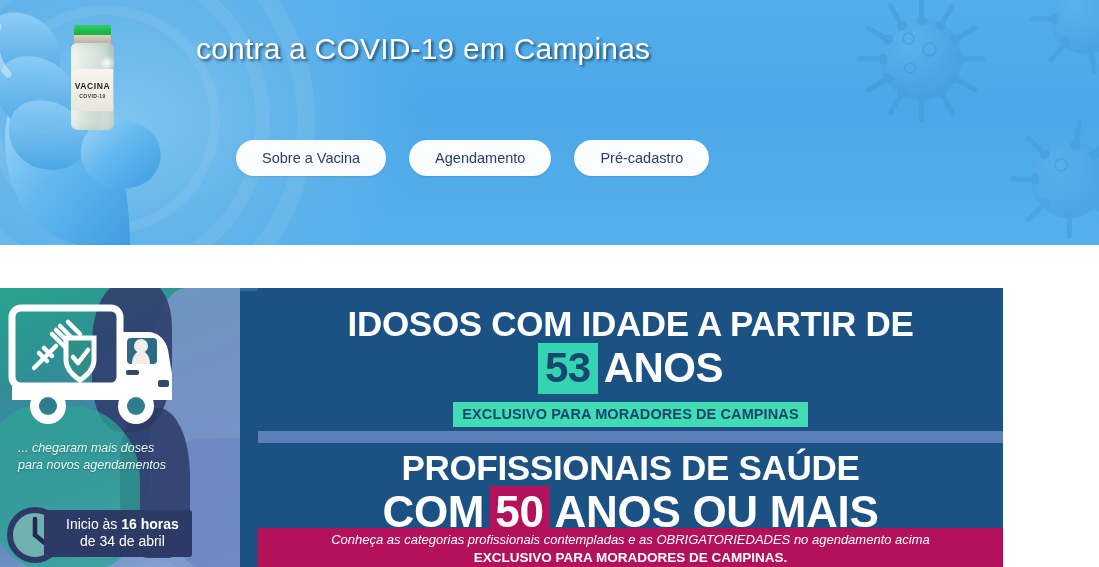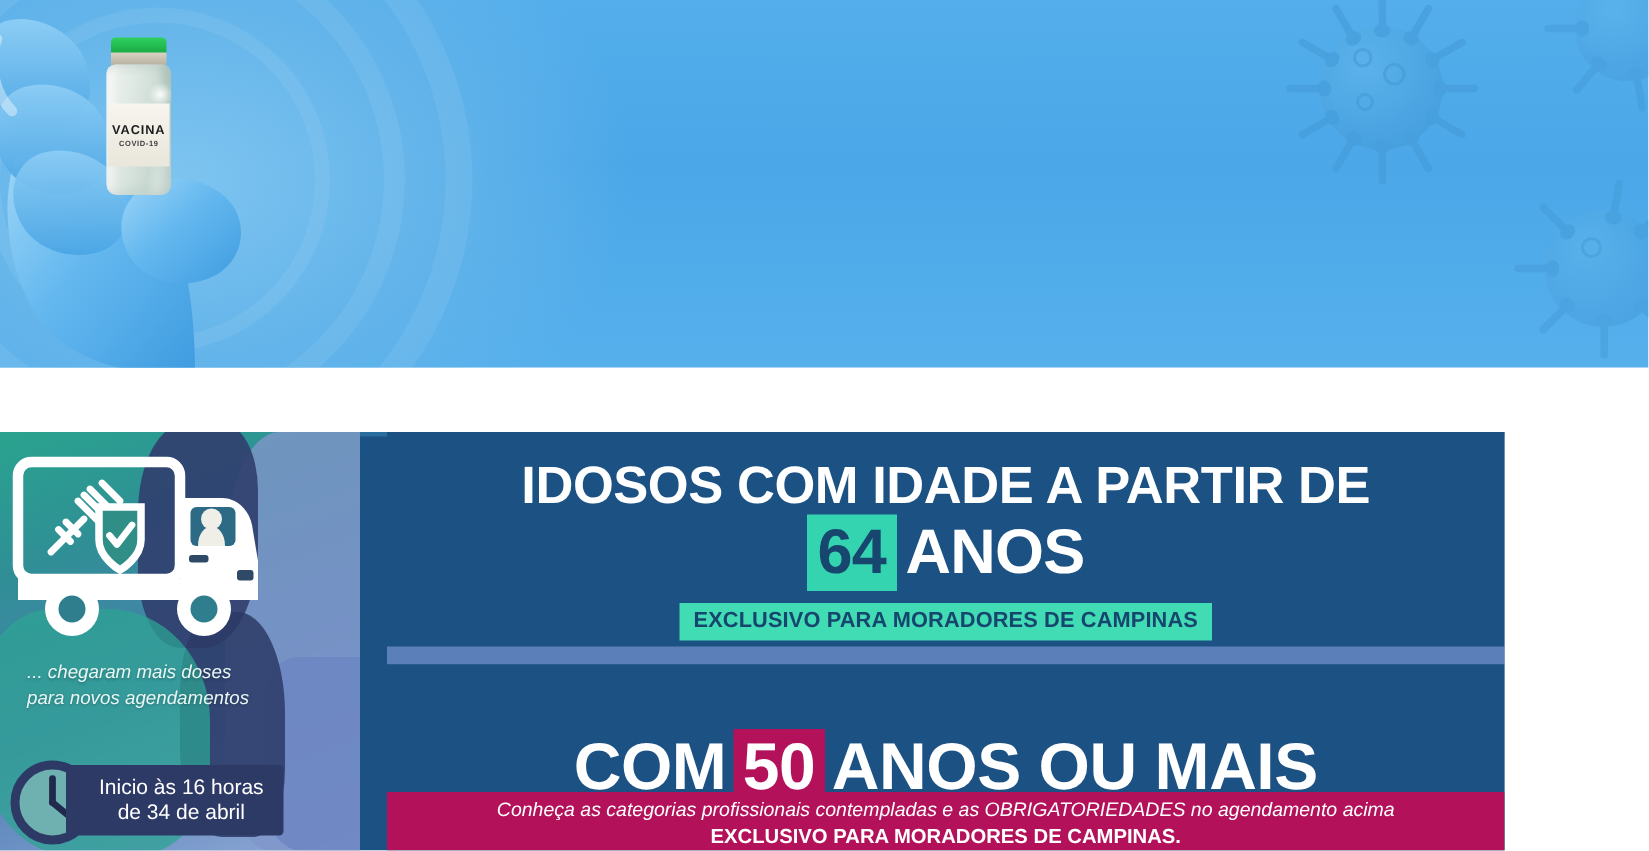--- a/index.html
+++ b/index.html
@@ -140,21 +140,21 @@
   }
   .clock { position:absolute; left:6px; top:218px; width:58px; height:58px; }
   .time-box {
     position:absolute; left:44px; top:222px;
     background:#2e3a66; color:#ffffff;
     padding:6px 13px 7px 22px;
     border-radius:3px;
     text-align:center; line-height:1.22;
   }
   .time-box .r1 { font-size:14px; }
-  .time-box .r1 b { font-weight:400; }
+  .time-box .r1 b { font-weight:700; }
   .time-box .r2 { font-size:14px; }
 
   
   .right-panel { position:absolute; left:258px; top:0; width:745px; height:279px; }
   .rp-top {
     position:absolute; left:0; top:0; width:745px; height:143px;
     background:#1c5183;
   }
   .rp-divider {
     position:absolute; left:0; top:143px; width:745px; height:12px;
@@ -291,22 +291,28 @@
 
     <div class="spike" style="transform:rotate(135deg) translateY(-60px);"></div>
     <div class="spike" style="transform:rotate(180deg) translateY(-60px);"></div>
     <div class="spike" style="transform:rotate(225deg) translateY(-60px);"></div>
     <div class="spike" style="transform:rotate(270deg) translateY(-60px);"></div>
     <div class="spike" style="transform:rotate(315deg) translateY(-60px);"></div>
     <div class="spot" style="left:24px; top:18px; width:14px; height:14px;"></div>
   </div>
 
   <div class="hero-title">
-  </div>
-
+    <span class="ln">contra a COVID-19 em Campinas</span>
+  </div>
+
+  <div class="hero-buttons">
+    <button class="pill">Sobre a Vacina</button>
+    <button class="pill">Agendamento</button>
+    <button class="pill">Pré-cadastro</button>
+  </div>
 </div>
 
 <div class="gap"></div>
 
 <div class="banner-wrap">
   <div class="banner">
     <div class="banner-topline"></div>
 
     <div class="left-panel">
       <div class="brush b4"></div>
@@ -366,24 +372,25 @@
       </div>
     </div>
 
     <div class="right-panel">
       <div class="rp-top"></div>
       <div class="rp-divider"></div>
       <div class="rp-bot"></div>
 
       <div class="h-line1">IDOSOS COM IDADE A PARTIR DE</div>
 
-      <div class="h-line2"><span class="hl-teal">64</span><span>ANOS</span></div>
+      <div class="h-line2"><span class="hl-teal">53</span><span>ANOS</span></div>
 
       <div class="badge-green"><span>EXCLUSIVO PARA MORADORES DE CAMPINAS</span></div>
 
+      <div class="h-line3">PROFISSIONAIS DE SAÚDE</div>
 
       <div class="h-line4"><span>COM</span><span class="hl-magenta">50</span><span>ANOS OU MAIS</span></div>
 
       <div class="notice">
         <div class="n1">Conheça as categorias profissionais contempladas e as OBRIGATORIEDADES no agendamento acima</div>
         <div class="n2">EXCLUSIVO PARA MORADORES DE CAMPINAS.</div>
       </div>
     </div>
   </div>
 

